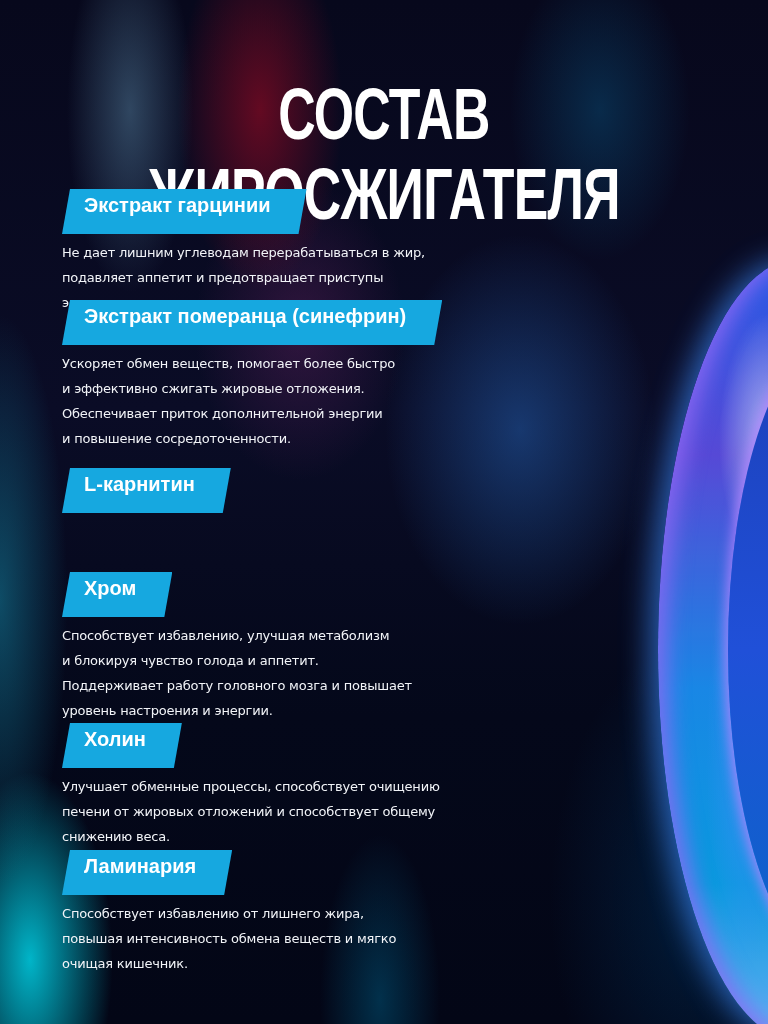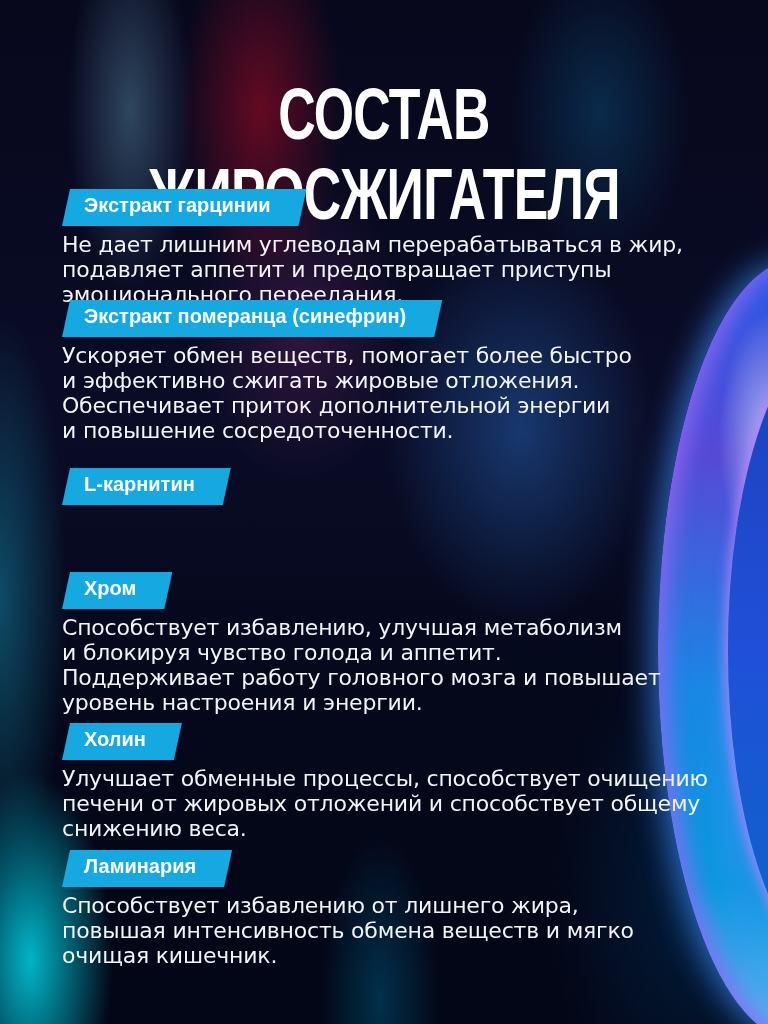--- a/index.html
+++ b/index.html
@@ -37,33 +37,33 @@
   .title {
     position: absolute; left: 0; width: 768px; top: 74px; text-align: center;
     font-family: "Liberation Sans", sans-serif; font-weight: 700;
     font-size: 72px; line-height: 80px; color: #ffffff;
     letter-spacing: -1px;
     transform: scaleX(0.72); transform-origin: center;
   }
   .section { position: absolute; left: 62px; }
   .label {
     position: relative; display: inline-block; height: 33px;
-    padding: 0 36px 4px 22px;
+    padding: 0 36px 12px 22px;
   }
   .label-bg {
     position: absolute; inset: 0;
     background: #16a8e0;
     clip-path: polygon(8px 0, 100% 0, calc(100% - 8px) 100%, 0 100%);
   }
   .label-text {
     position: relative; font-family: "Liberation Sans", sans-serif; font-weight: 700;
     font-size: 20px; line-height: 33px; color: #ffffff; white-space: nowrap;
   }
   .desc {
-    margin-top: 6px; font-family: "DejaVu Sans", sans-serif; font-size: 22px;
+    margin-top: 6px; font-family: "DejaVu Sans", sans-serif; font-size: 13px;
     line-height: 25px; color: #f2f4f8; white-space: nowrap; letter-spacing: -0.2px;
   }
   .desc span { display: block; }
 </style>
 </head>
 <body>
 
 <div class="poster">
   <div class="swirl"></div>
   <div class="swirl-inner"></div>

